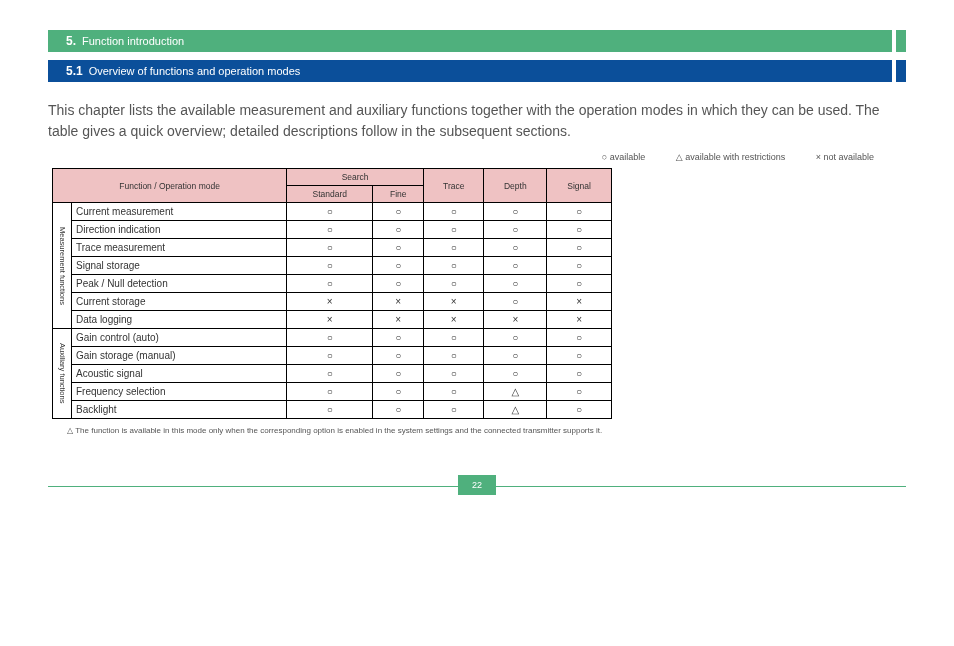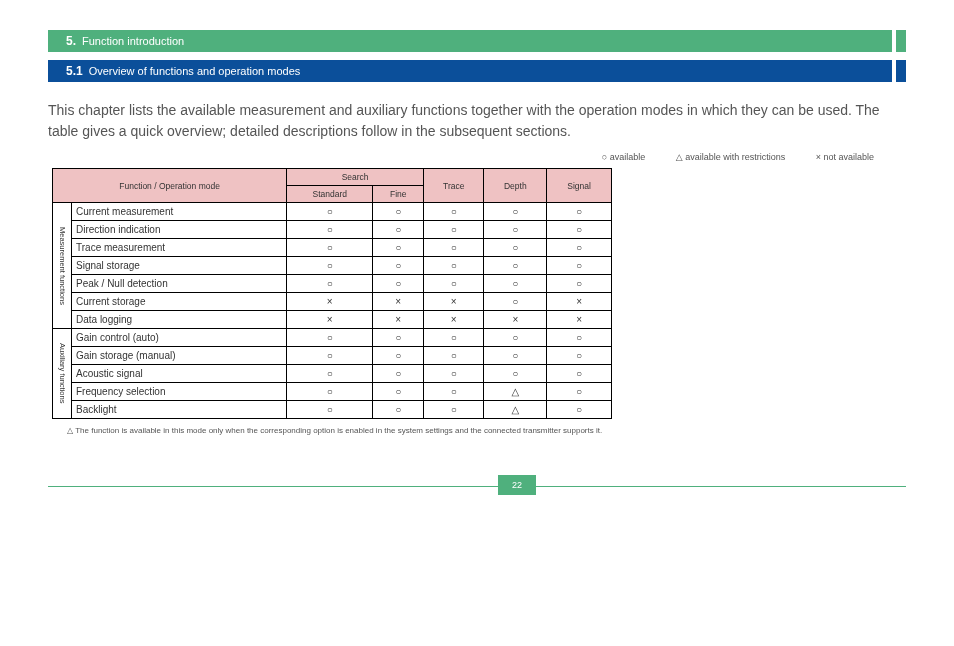--- a/index.html
+++ b/index.html
@@ -92,21 +92,20 @@
   }
   .footer .pagebox {
     position: absolute;
     left: 50%;
     top: -12px;
     transform: translateX(-50%);
     background: #4fb07d;
     color: #fff;
     font-size: 9px;
     padding: 5px 14px;
-    margin-left: 40px;
   }
   .sym { font-size: 10px; }
 </style>
 </head>
 <body>
 
 <div class="banner green">
   <div class="accent"></div>
   <div class="body">
     <span class="section-num">5.</span>

